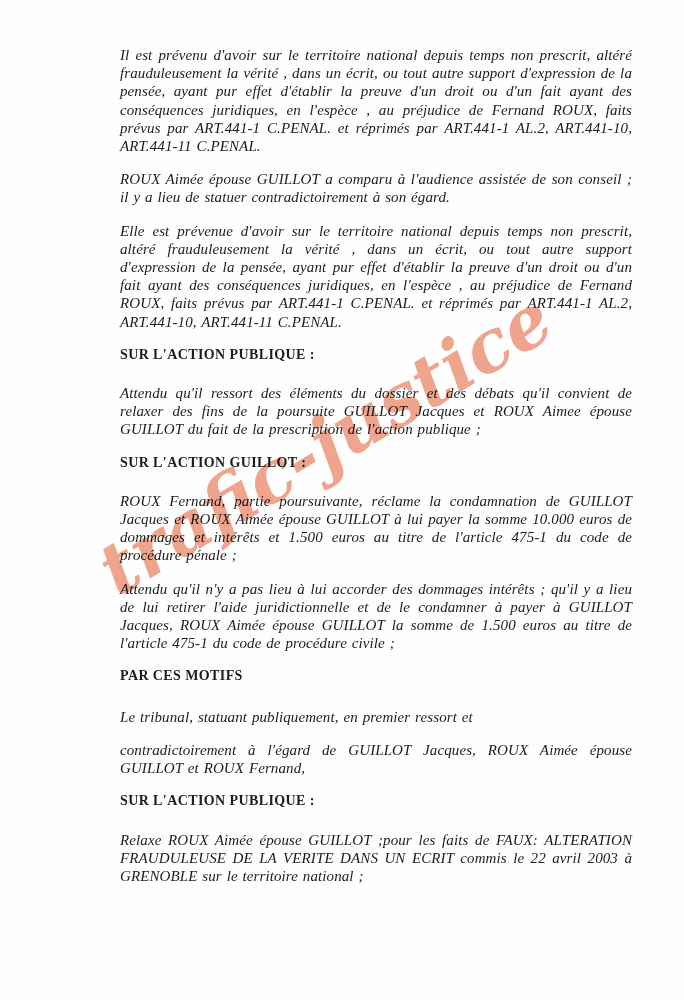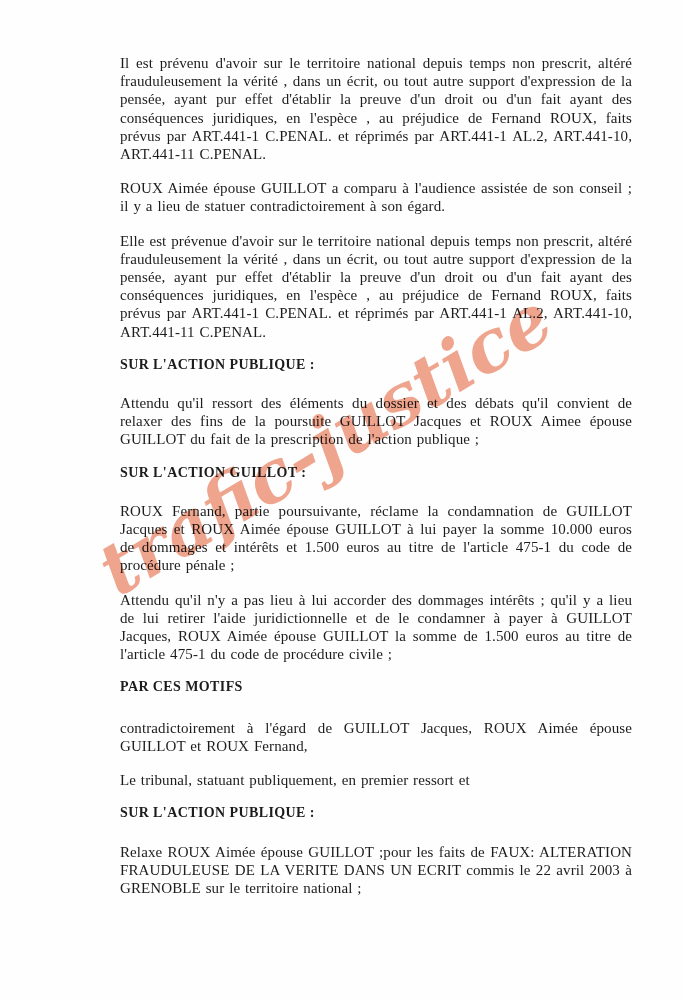--- a/index.html
+++ b/index.html
@@ -23,26 +23,27 @@
     box-sizing: border-box;
     padding: 38px 52px 0 120px;
     background: #fefefe;
     overflow: hidden;
   }
   .doc-content {
     position: relative;
     z-index: 1;
   }
   .para {
-    margin: 16px 0 15px 0;
+    margin: 8px 0 15px 0;
     font-size: 15px;
     line-height: 18.2px;
     text-align: justify;
     letter-spacing: 0.1px;
     word-spacing: 1px;
+    font-style: italic;
   }
   .heading {
     margin: 4px 0 20px 0;
     font-size: 14px;
     line-height: 18.2px;
     font-weight: bold;
     letter-spacing: 0.4px;
   }
   .heading.centered {
     text-align: left;
@@ -90,23 +91,23 @@
 
     <h2 class="heading">SUR L'ACTION GUILLOT :</h2>
 
     <p class="para">ROUX Fernand, partie poursuivante, réclame la condamnation de  GUILLOT Jacques et ROUX  Aimée épouse GUILLOT à lui payer la somme 10.000 euros de dommages et intérêts et 1.500 euros au titre de l'article 475-1 du code de procédure pénale ;</p>
 
 
     <p class="para">Attendu qu'il n'y a pas lieu à lui accorder des dommages intérêts ; qu'il y a lieu de lui retirer l'aide juridictionnelle et de le condamner à payer à GUILLOT Jacques, ROUX Aimée épouse GUILLOT la somme de 1.500 euros au titre de l'article 475-1 du code de procédure civile ;</p>
 
     <h2 class="heading centered">PAR CES MOTIFS</h2>
 
+    <p class="para">Le tribunal, statuant publiquement, en premier ressort et</p>
+
     <p class="para">contradictoirement à l'égard de GUILLOT Jacques, ROUX Aimée épouse GUILLOT et ROUX Fernand,</p>
-
-    <p class="para">Le tribunal, statuant publiquement, en premier ressort et</p>
 
     <h2 class="heading">SUR L'ACTION PUBLIQUE :</h2>
 
 
     <p class="para">Relaxe ROUX Aimée épouse GUILLOT  ;pour les faits de FAUX: ALTERATION FRAUDULEUSE DE LA VERITE DANS UN ECRIT commis le 22 avril 2003 à GRENOBLE sur le territoire national ;</p>
 
   </div>
 
 </main>
 

